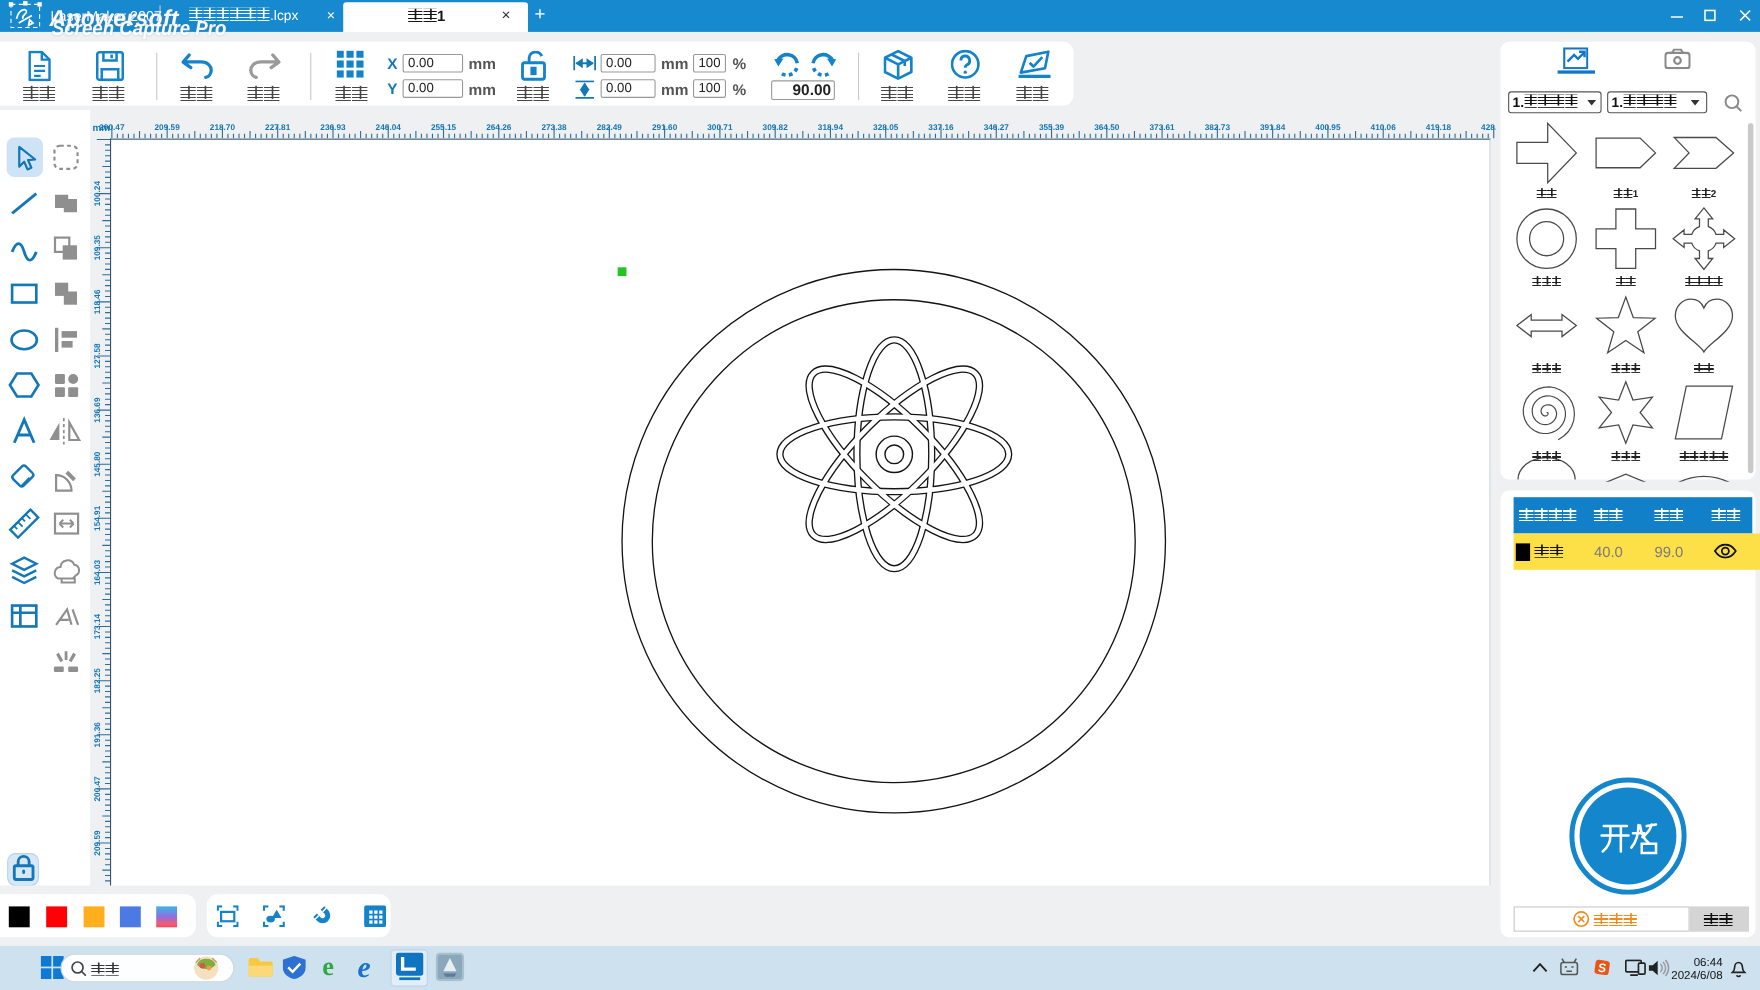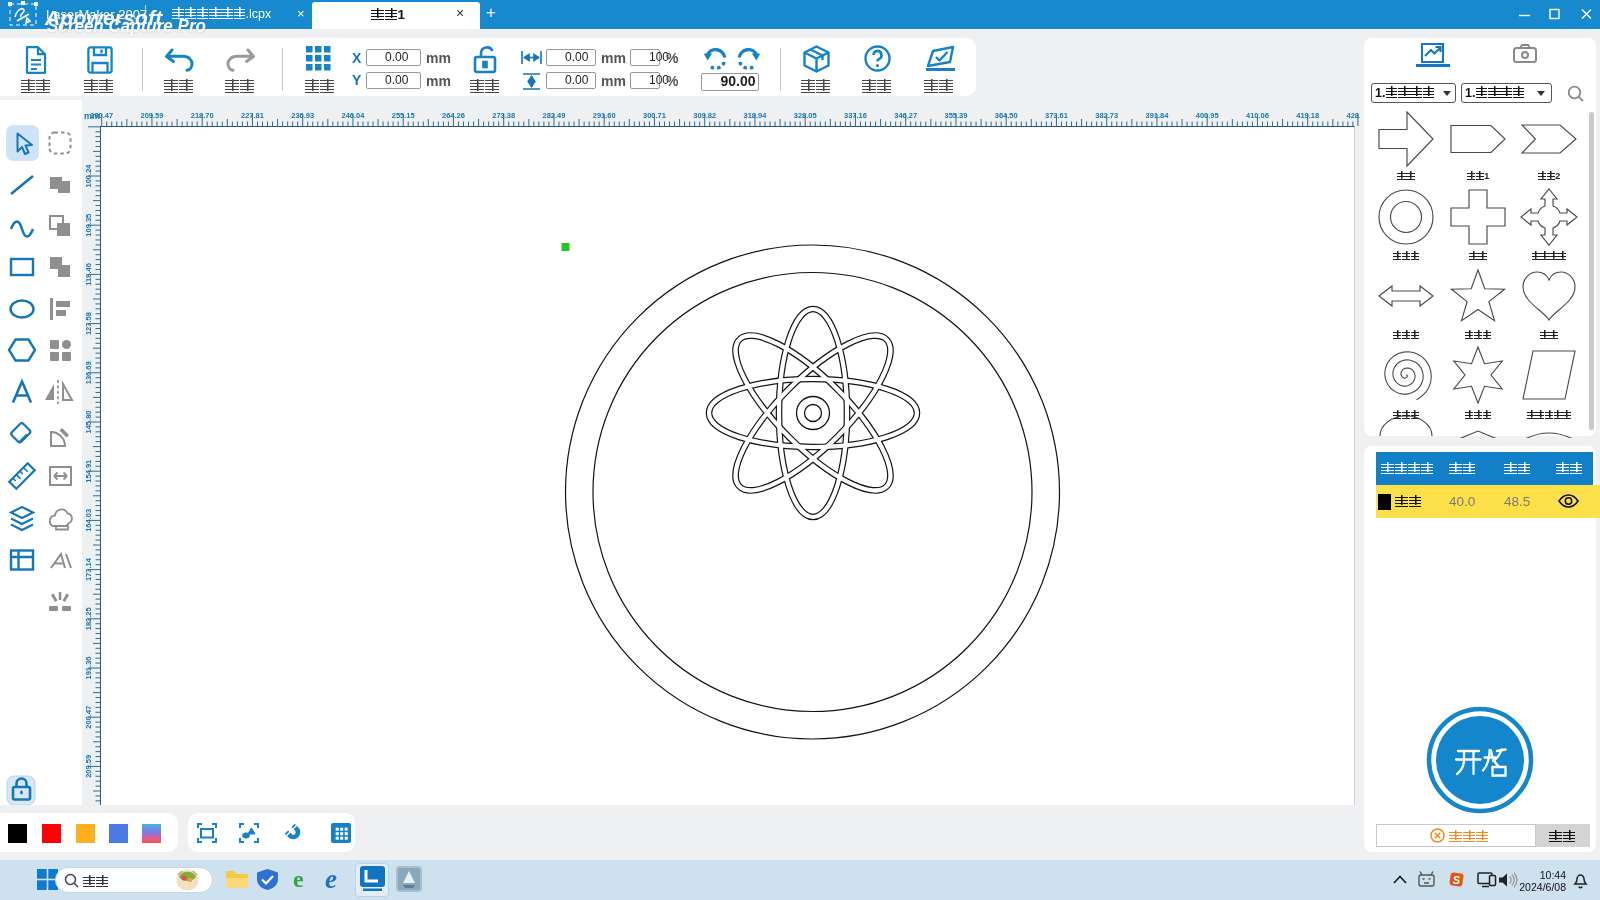--- a/index.html
+++ b/index.html
@@ -3,21 +3,21 @@
 <style>
 *{margin:0;padding:0;box-sizing:border-box;}
 html,body{width:1600px;height:900px;overflow:hidden;font-family:"Liberation Sans",sans-serif;}
 .abs{position:absolute;}
 .cj{display:inline-block;width:.92em;height:.94em;margin:0 .03em;vertical-align:-.09em;
 background-image:linear-gradient(currentColor,currentColor),repeating-linear-gradient(0deg,currentColor 0 1px,rgba(0,0,0,0) 1px 3px);
 background-size:1.5px 86%,100% 100%;background-position:55% 8%,0 0;background-repeat:no-repeat,repeat;}
 #titlebar{position:absolute;left:0;top:0;width:1600px;height:29px;background:#1789cf;}
 #main{position:absolute;left:0;top:29px;width:1600px;height:831px;background:#eff0f1;}
 .card{position:absolute;background:#fff;border-radius:10px;}
-.inp{position:absolute;background:#fff;border:1px solid #999;border-radius:2px;font-size:12px;color:#222;line-height:15px;padding-left:18px;}
+.inp{position:absolute;background:#fff;border:1px solid #999;border-radius:2px;font-size:12px;color:#222;line-height:15px;padding-left:4px;}
 .lbl{position:absolute;color:#555;font-size:15px;}
 .blab{position:absolute;color:#464646;font-size:15px;}
 #taskbar{position:absolute;left:0;top:860px;width:1600px;height:40px;background:#cee1ee;}
 </style></head>
 <body>
 <div id="main"></div>
 
 <div id="titlebar">
  <svg class="abs" style="left:7px;top:1px" width="32" height="27" viewBox="0 0 32 27">
   <g stroke="#fff" fill="none">
@@ -878,21 +878,21 @@
 <div class="abs" style="left:1376px;top:452px;width:217px;height:33px;background:#1280c8;color:#fff;font-weight:bold;font-size:13.5px;">
  <div class="abs" style="left:5px;top:9px;"><i class="cj"></i><i class="cj"></i><i class="cj"></i><i class="cj"></i></div>
  <div class="abs" style="left:73px;top:9px;"><i class="cj"></i><i class="cj"></i></div>
  <div class="abs" style="left:128px;top:9px;"><i class="cj"></i><i class="cj"></i></div>
  <div class="abs" style="left:180px;top:9px;"><i class="cj"></i><i class="cj"></i></div>
 </div>
 <div class="abs" style="left:1376px;top:485px;width:249px;height:33px;background:#fde047;">
  <div class="abs" style="left:1.5px;top:8.5px;width:13.5px;height:16px;background:#000;"></div>
  <div class="abs" style="left:19px;top:9px;font-size:13.5px;font-weight:bold;color:#111;"><i class="cj"></i><i class="cj"></i></div>
  <div class="abs" style="left:73px;top:9px;font-size:13.5px;color:#7a7a7a;">40.0</div>
- <div class="abs" style="left:128px;top:9px;font-size:13.5px;color:#7a7a7a;">48.5</div>
+ <div class="abs" style="left:128px;top:9px;font-size:13.5px;color:#7a7a7a;">99.0</div>
  <svg class="abs" style="left:182px;top:9px" width="21" height="14" viewBox="0 0 21 14">
       <g fill="none" stroke="#111" stroke-width="1.6">
         <path d="M1 7 C4 2.5 7 1 10.5 1 C14 1 17 2.5 20 7 C17 11.5 14 13 10.5 13 C7 13 4 11.5 1 7 z"></path>
         <circle cx="10.5" cy="7" r="3.2"></circle>
       </g>
     </svg>
 </div>
 
 <svg class="abs" style="left:1425px;top:705px" width="110" height="110" viewBox="0 0 110 110">
  <circle cx="55" cy="55" r="51" fill="none" stroke="#1486cb" stroke-width="4.5"></circle>
@@ -978,20 +978,20 @@
     <g fill="none" stroke="#222" stroke-width="1.5">
       <rect x="1" y="1" width="14" height="10.5" rx="1"></rect>
       <path d="M5 14.5 h7"></path>
       <rect x="12.5" y="3.5" width="6" height="10" rx="1" fill="#cee1ee"></rect>
     </g>
   </svg>
 <svg class="abs" style="left:1498px;top:872px" width="20" height="16" viewBox="0 0 20 16">
     <path d="M1 5.5 h3.5 L9 1.5 v13 L4.5 10.5 H1 z" fill="#222"></path>
     <path d="M11.5 4.5 a4.5 4.5 0 0 1 0 7 M13.8 2.5 a7.5 7.5 0 0 1 0 11 M16 .8 a10.5 10.5 0 0 1 0 14.5" fill="none" stroke="#999" stroke-width="1.3"></path>
   </svg>
-<div class="abs" style="left:1510px;top:869px;width:56px;text-align:right;font-size:10.5px;color:#111;">10:44</div>
+<div class="abs" style="left:1510px;top:869px;width:56px;text-align:right;font-size:10.5px;color:#111;">06:44</div>
 <div class="abs" style="left:1510px;top:881px;width:56px;text-align:right;font-size:10.5px;color:#111;">2024/6/08</div>
 <svg class="abs" style="left:1572px;top:871px" width="17" height="18" viewBox="0 0 17 18">
     <g fill="none" stroke="#222" stroke-width="1.5">
       <path d="M3 13 c1.5 -1.5 2 -3 2 -5 a3.5 4 0 0 1 7 0 c0 2 .5 3.5 2 5 z"></path>
       <path d="M6.8 15.5 a1.8 1.8 0 0 0 3.4 0"></path>
     </g>
   </svg>
 
 </body></html>

